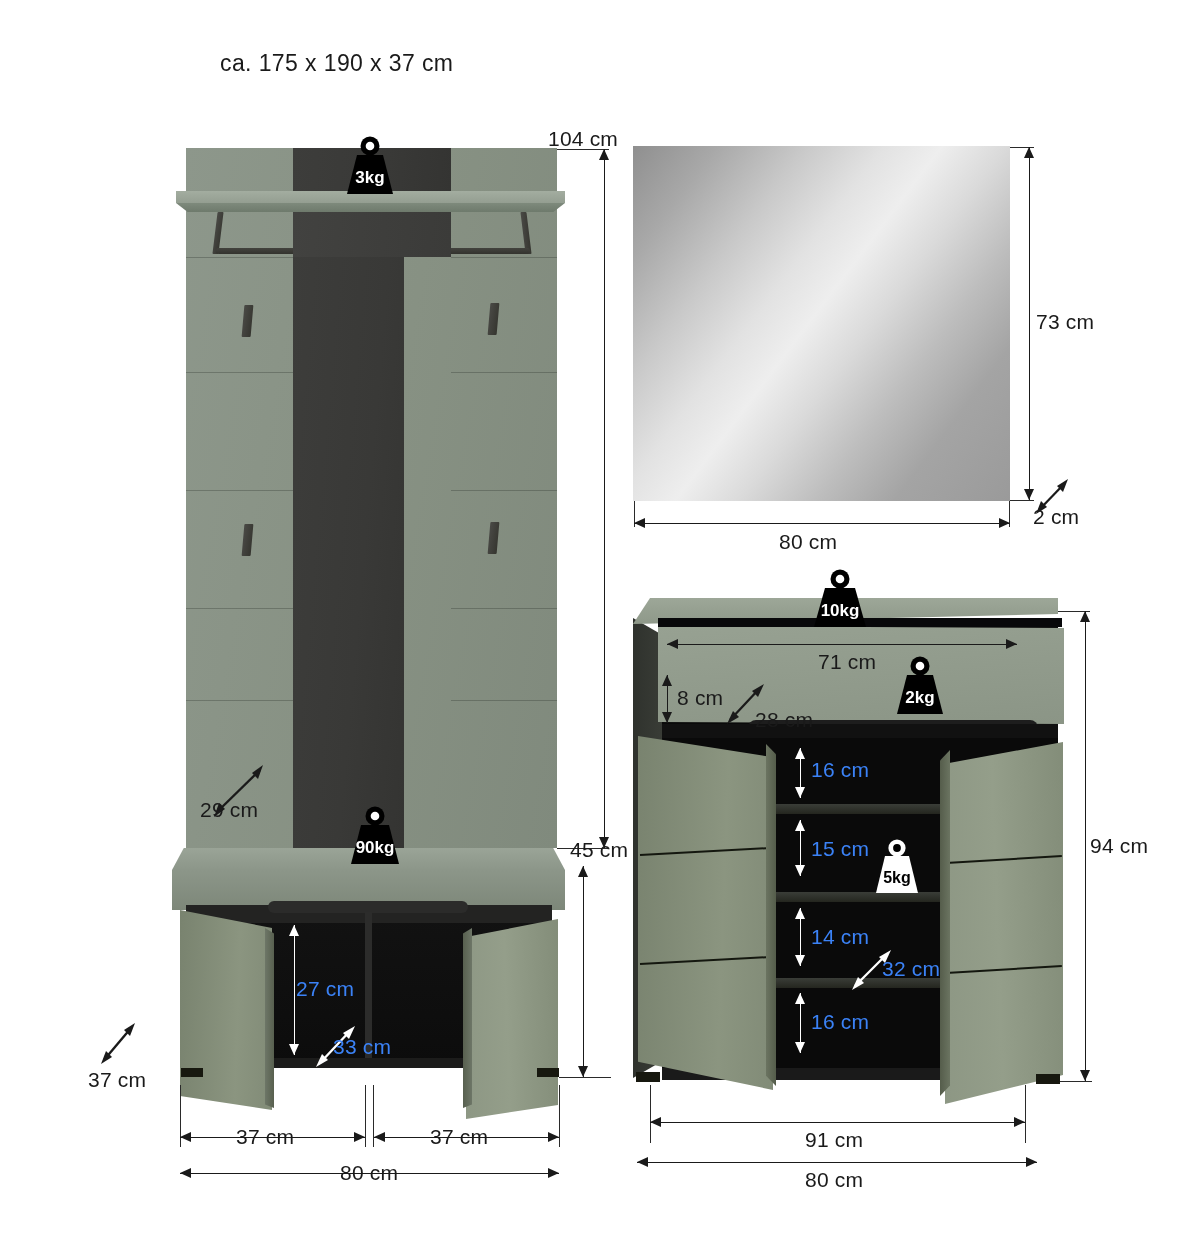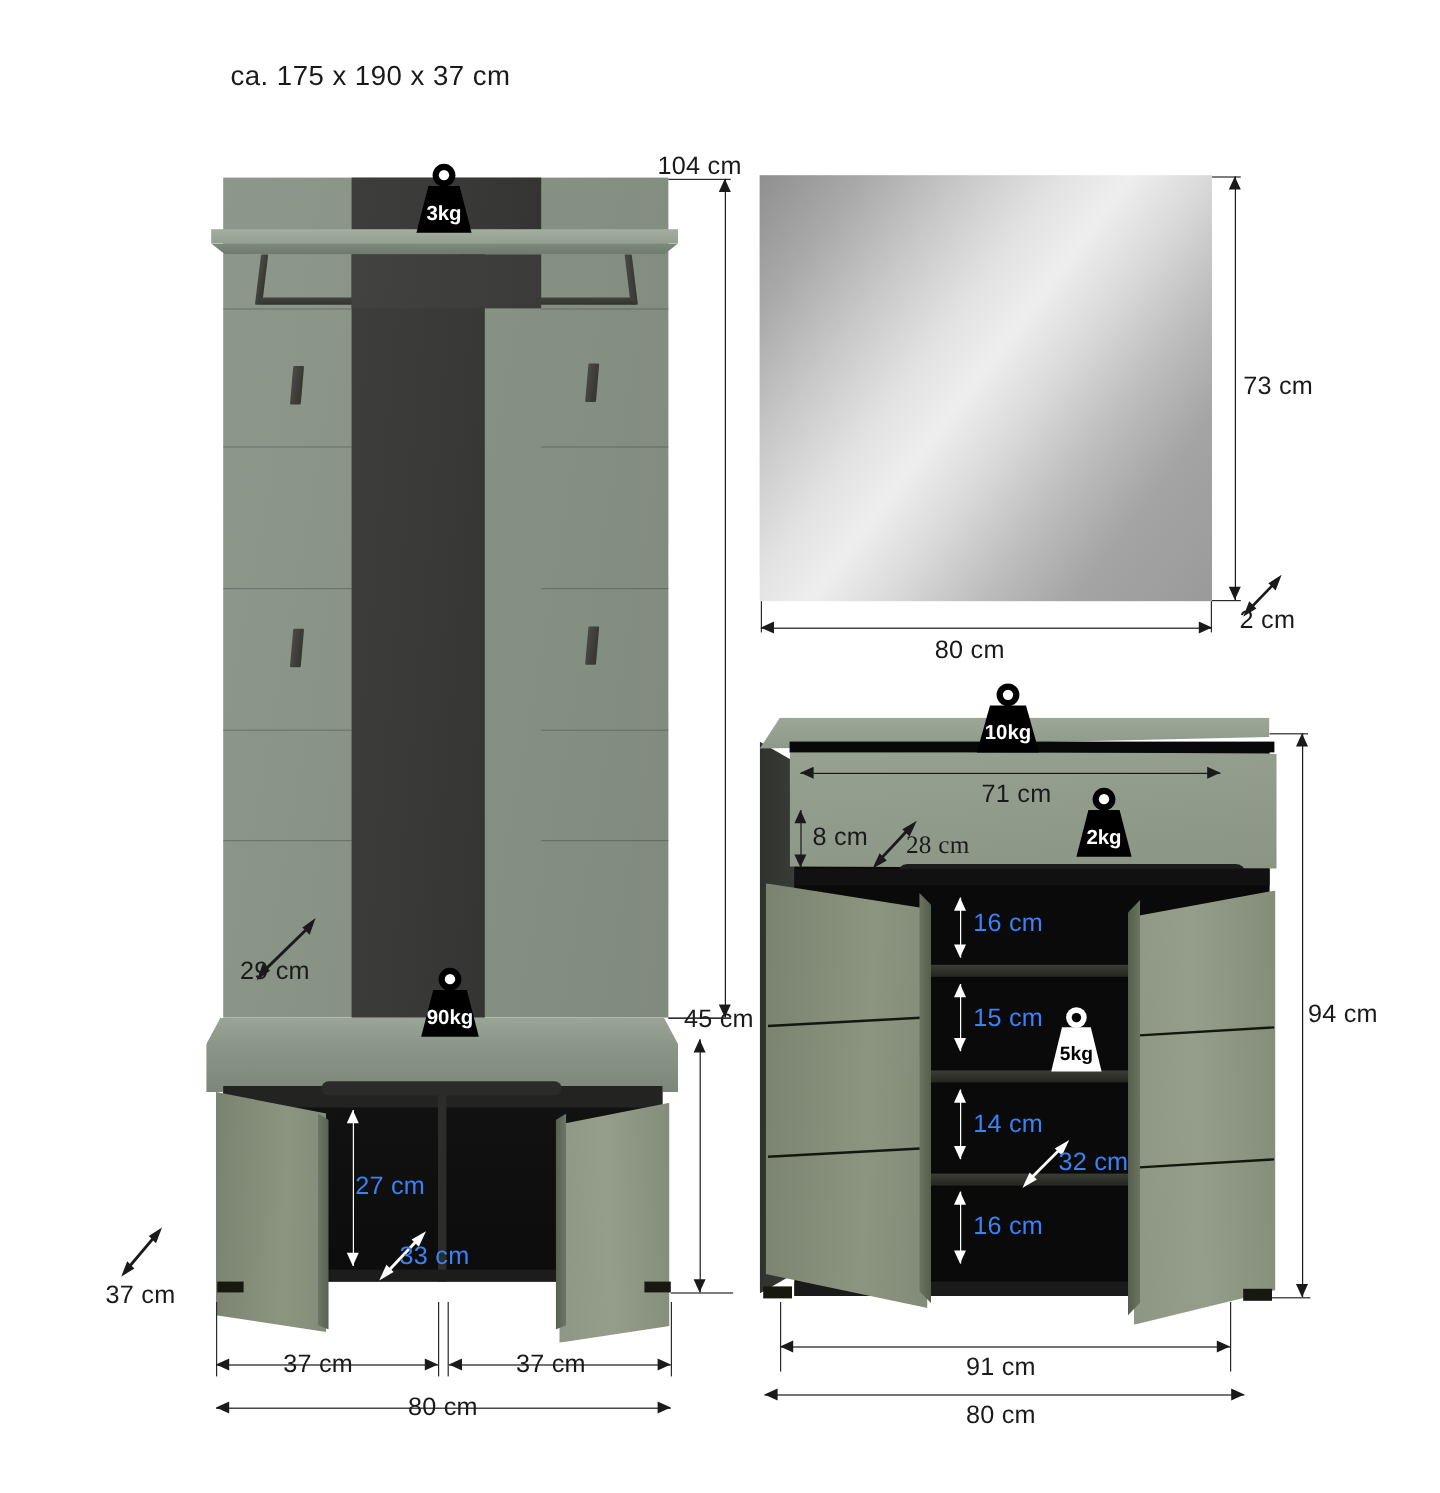--- a/index.html
+++ b/index.html
@@ -3,21 +3,21 @@
 <meta charset="utf-8">
 <style>
   html,body{margin:0;padding:0;background:#ffffff;}
   body{width:1200px;height:1244px;position:relative;
        font-family:"Liberation Sans","DejaVu Sans",sans-serif;
        color:#1a1a1a;-webkit-font-smoothing:antialiased;}
   .stage{position:absolute;left:0;top:0;width:1200px;height:1244px;overflow:hidden;}
   .abs{position:absolute;}
 
   
-  .title{font-size:23px;letter-spacing:.4px;color:#1a1a1a;white-space:nowrap;}
+  .title{font-size:23px;letter-spacing:.4px;color:#1a1a1a;white-space:nowrap;margin-left:28px;}
   .dim{font-size:21px;color:#1a1a1a;white-space:nowrap;letter-spacing:.2px;}
   .dim.white{color:#3b82f6;}
 
   
   .vline{background:#1a1a1a;width:1.4px;}
   .hline{background:#1a1a1a;height:1.4px;}
   .ext{background:#2a2a2a;}
   .ext.v{width:1.3px;}
   .ext.h{height:1.3px;}
   .arrowhead{width:0;height:0;position:absolute;}
@@ -316,21 +316,21 @@
   <div class="abs vline" style="left:667px;top:675px;height:48px;"></div>
   <div class="arrowhead ah-up" style="left:662px;top:675px;"></div>
   <div class="arrowhead ah-down" style="left:662px;top:712px;"></div>
   <div class="abs dim" style="left:677px;top:686px;">8 cm</div>
 
   <svg class="abs" style="left:721px;top:679px;" width="54" height="48" viewBox="0 0 54 48">
     <line x1="9" y1="41" x2="38" y2="10" stroke="#1a1a1a" stroke-width="2.3"></line>
     <polygon points="43,5 31,12 37,18" fill="#1a1a1a"></polygon>
     <polygon points="6,45 18,38 12,32" fill="#1a1a1a"></polygon>
   </svg>
-  <div class="abs dim" style="left:755px;top:692px;font-family:Liberation Serif, serif;">28 cm</div>
+  <div class="abs dim" style="left:755px;top:708px;">28 cm</div>
 
   <div class="abs vline w" style="left:800px;top:748px;height:50px;"></div>
   <div class="arrowhead ah-up w" style="left:795px;top:748px;"></div>
   <div class="arrowhead ah-down w" style="left:795px;top:787px;"></div>
   <div class="abs dim white" style="left:811px;top:758px;">16 cm</div>
 
   <div class="abs vline w" style="left:800px;top:820px;height:56px;"></div>
   <div class="arrowhead ah-up w" style="left:795px;top:820px;"></div>
   <div class="arrowhead ah-down w" style="left:795px;top:865px;"></div>
   <div class="abs dim white" style="left:811px;top:837px;">15 cm</div>

